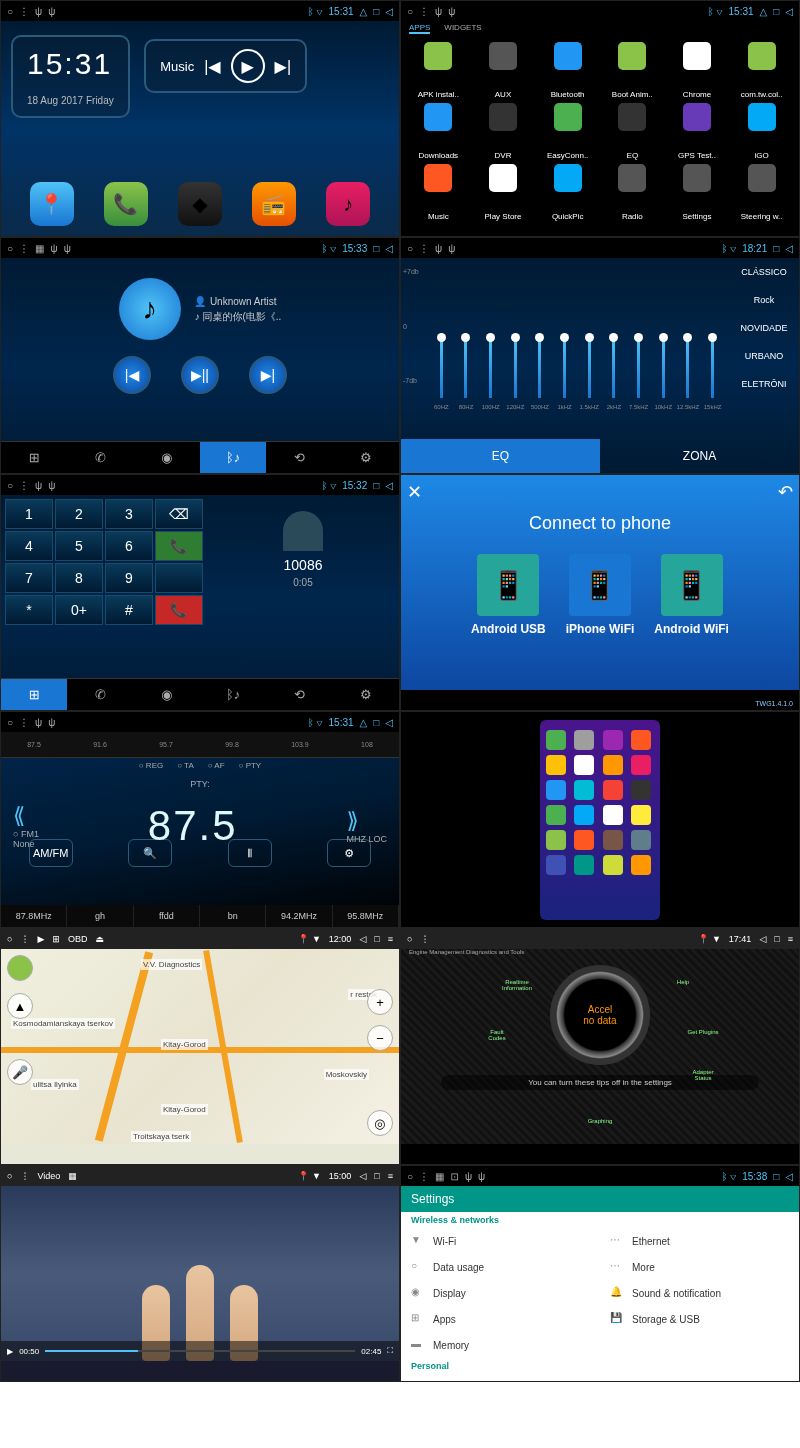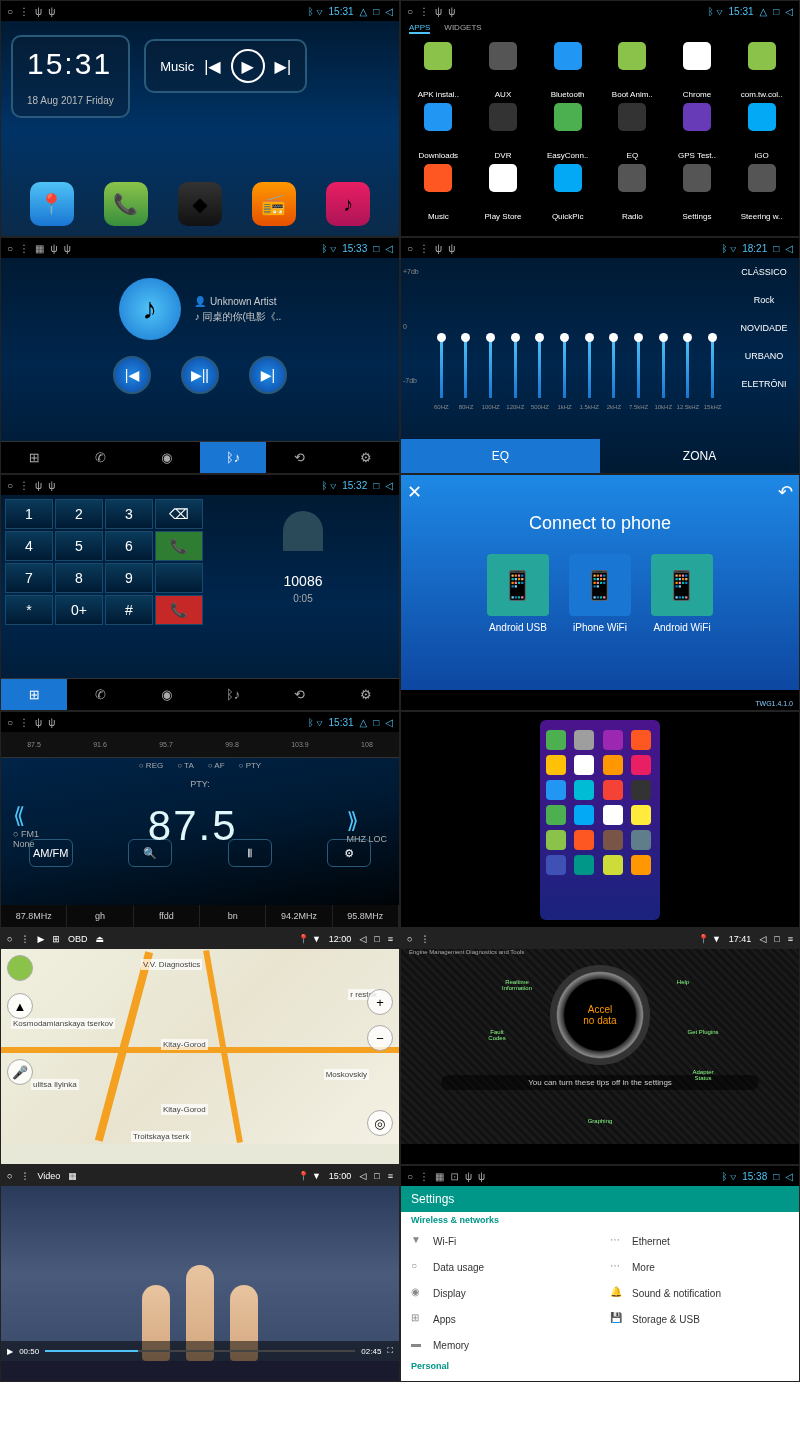--- a/index.html
+++ b/index.html
@@ -57,21 +57,21 @@
 .key.red { background:#c62828; }
 .caller { flex:1; text-align:center; color:#fff; padding:10px; }
 .caller-avatar { width:40px; height:40px; background:#2a4a5a; border-radius:50% 50% 0 0; margin:6px auto; }
 
 .connect { height:215px; background:linear-gradient(180deg,#1e88e5,#0d47a1); }
 .connect-header { display:flex; justify-content:space-between; padding:6px; }
 .connect-title { text-align:center; color:#fff; font-size:18px; padding:4px; }
 .connect-opts { display:flex; justify-content:center; gap:20px; margin-top:16px; }
 .conn-opt { text-align:center; }
 .conn-icon { width:62px; height:62px; background:#26a69a; border-radius:4px; margin:0 auto 6px; display:flex; align-items:center; justify-content:center; font-size:28px; }
-.conn-lbl { color:#fff; font-size:10px; }
+.conn-lbl { color:#fff; font-size:12px;font-weight:bold; }
 
 .radio { height:191px; background:linear-gradient(170deg,#00264d,#001a33,#000); }
 .radio-dial { height:26px; background:#111; border-bottom:1px solid #333; font-size:7px; color:#888; display:flex; justify-content:space-around; align-items:center; }
 .radio-opts { display:flex; gap:14px; justify-content:center; font-size:8px; color:#aaa; padding:3px; }
 .radio-freq { text-align:center; color:#e0f7fa; font-size:42px; font-weight:200; padding:4px; letter-spacing:2px; }
 .radio-small { font-size:9px; color:#aaa; }
 .radio-arrows { display:flex; justify-content:space-between; align-items:center; padding:0 12px; position:absolute; width:100%; top:86px; }
 .radio-arrow { color:#4fc3f7; font-size:22px; }
 .radio-btns { display:flex; justify-content:space-around; padding:4px 0; }
 .r-btn { width:44px; height:28px; border:1px solid #2a5a7a; border-radius:6px; display:flex; align-items:center; justify-content:center; color:#fff; font-size:11px; }
@@ -410,21 +410,21 @@
             <div class="key">8</div>
             <div class="key">9</div>
             <div class="key"></div>
             <div class="key">*</div>
             <div class="key">0+</div>
             <div class="key">#</div>
             <div class="key red">📞</div>
           </div>
       <div class="caller">
         <div class="caller-avatar"></div>
-        <div style="font-size:14px;margin-top:22px">10086</div>
+        <div style="font-size:14px;margin-top:6px">10086</div>
         <div style="font-size:10px;color:#aaa;margin-top:4px">0:05</div>
       </div>
     </div>
     <div class="bottom-nav">
       <div class="nav-it active">⊞</div>
       <div class="nav-it">✆</div>
       <div class="nav-it">◉</div>
       <div class="nav-it">ᛒ♪</div>
       <div class="nav-it">⟲</div>
       <div class="nav-it">⚙</div>

